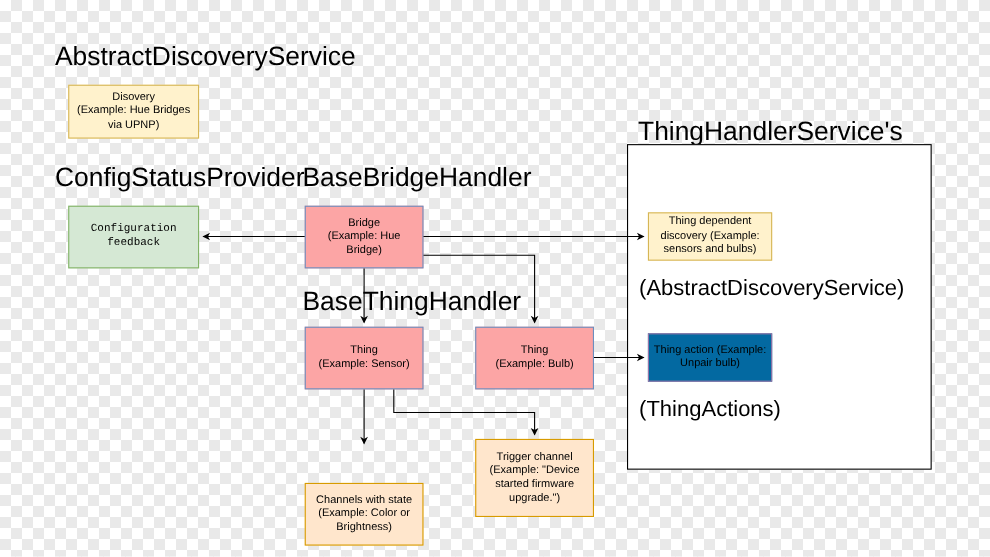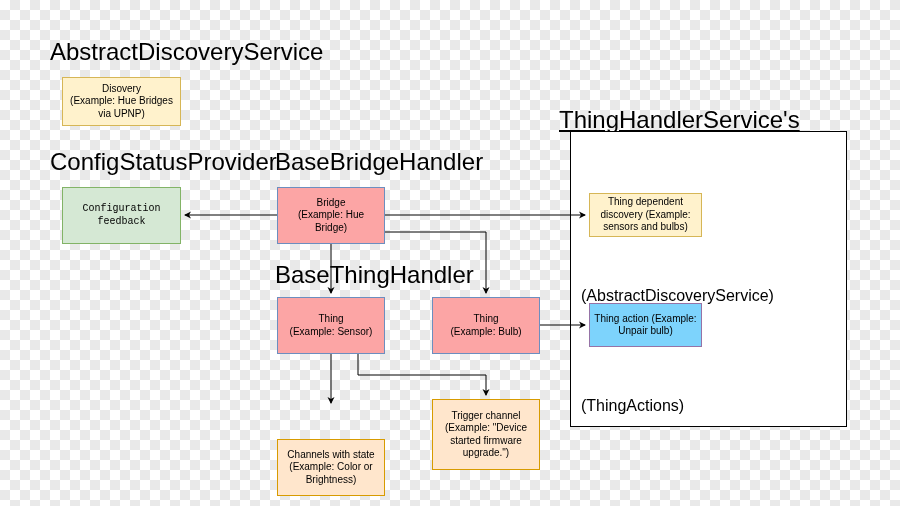--- a/index.html
+++ b/index.html
@@ -24,42 +24,41 @@
   }
   .layer { position: absolute; inset: 0; z-index: 1; }
   .title {
     position: absolute;
     font-size: 24px;
     color: #000;
     white-space: nowrap;
   }
   .subtitle {
     position: absolute;
-    font-size: 16px;
+    font-size: 20px;
     color: #000;
     white-space: nowrap;
-    margin-top: 36px;
   }
   .box {
     position: absolute;
     border: 1px solid #000;
     display: flex;
     align-items: center;
     justify-content: center;
     text-align: center;
     font-size: 10px;
     line-height: 1.25;
     padding: 4px;
     box-sizing: border-box;
   }
   .yellow { background: #fff2cc; border-color: #d6b656; }
   .green  { background: #d5e8d4; border-color: #82b366; }
   .blue   { background: #fca5a5; border-color: #6c8ebf; }
   .orange { background: #ffe6cc; border-color: #d79b00; }
-  .purple { background: #7dd3fc; border-color: #9673a6; }
+  .purple { background: #0369a1; border-color: #9673a6; }
   .container-box {
     position: absolute;
     background: #fff;
     border: 1px solid #000;
     box-sizing: border-box;
   }
   svg.arrows {
     position: absolute;
     inset: 0;
     width: 900px;
@@ -72,21 +71,21 @@
 <body>
 
 <div class="checker"></div>
 
 <div class="layer">
 
   <div class="title" style="left:50px; top:38px;">AbstractDiscoveryService</div>
   <div class="title" style="left:50px; top:148px;">ConfigStatusProvider</div>
   <div class="title" style="left:275px; top:148px;">BaseBridgeHandler</div>
   <div class="title" style="left:275px; top:261px;text-align:center;">BaseThingHandler</div>
-  <div class="title" style="left:559px; top:106px;text-decoration:underline;">ThingHandlerService's</div>
+  <div class="title" style="left:580px; top:106px;">ThingHandlerService's</div>
 
   <div class="container-box" style="left:570px; top:131px; width:277px; height:296px;"></div>
 
   <div class="box yellow" style="left:62px; top:77px; width:119px; height:49px;">
     <span>Disovery<br>(Example: Hue Bridges via UPNP)</span>
   </div>
 
   <div class="box green" style="left:62px; top:187px; width:119px; height:57px;font-family:Liberation Mono, monospace;">
     <span>Configuration feedback</span>
   </div>

